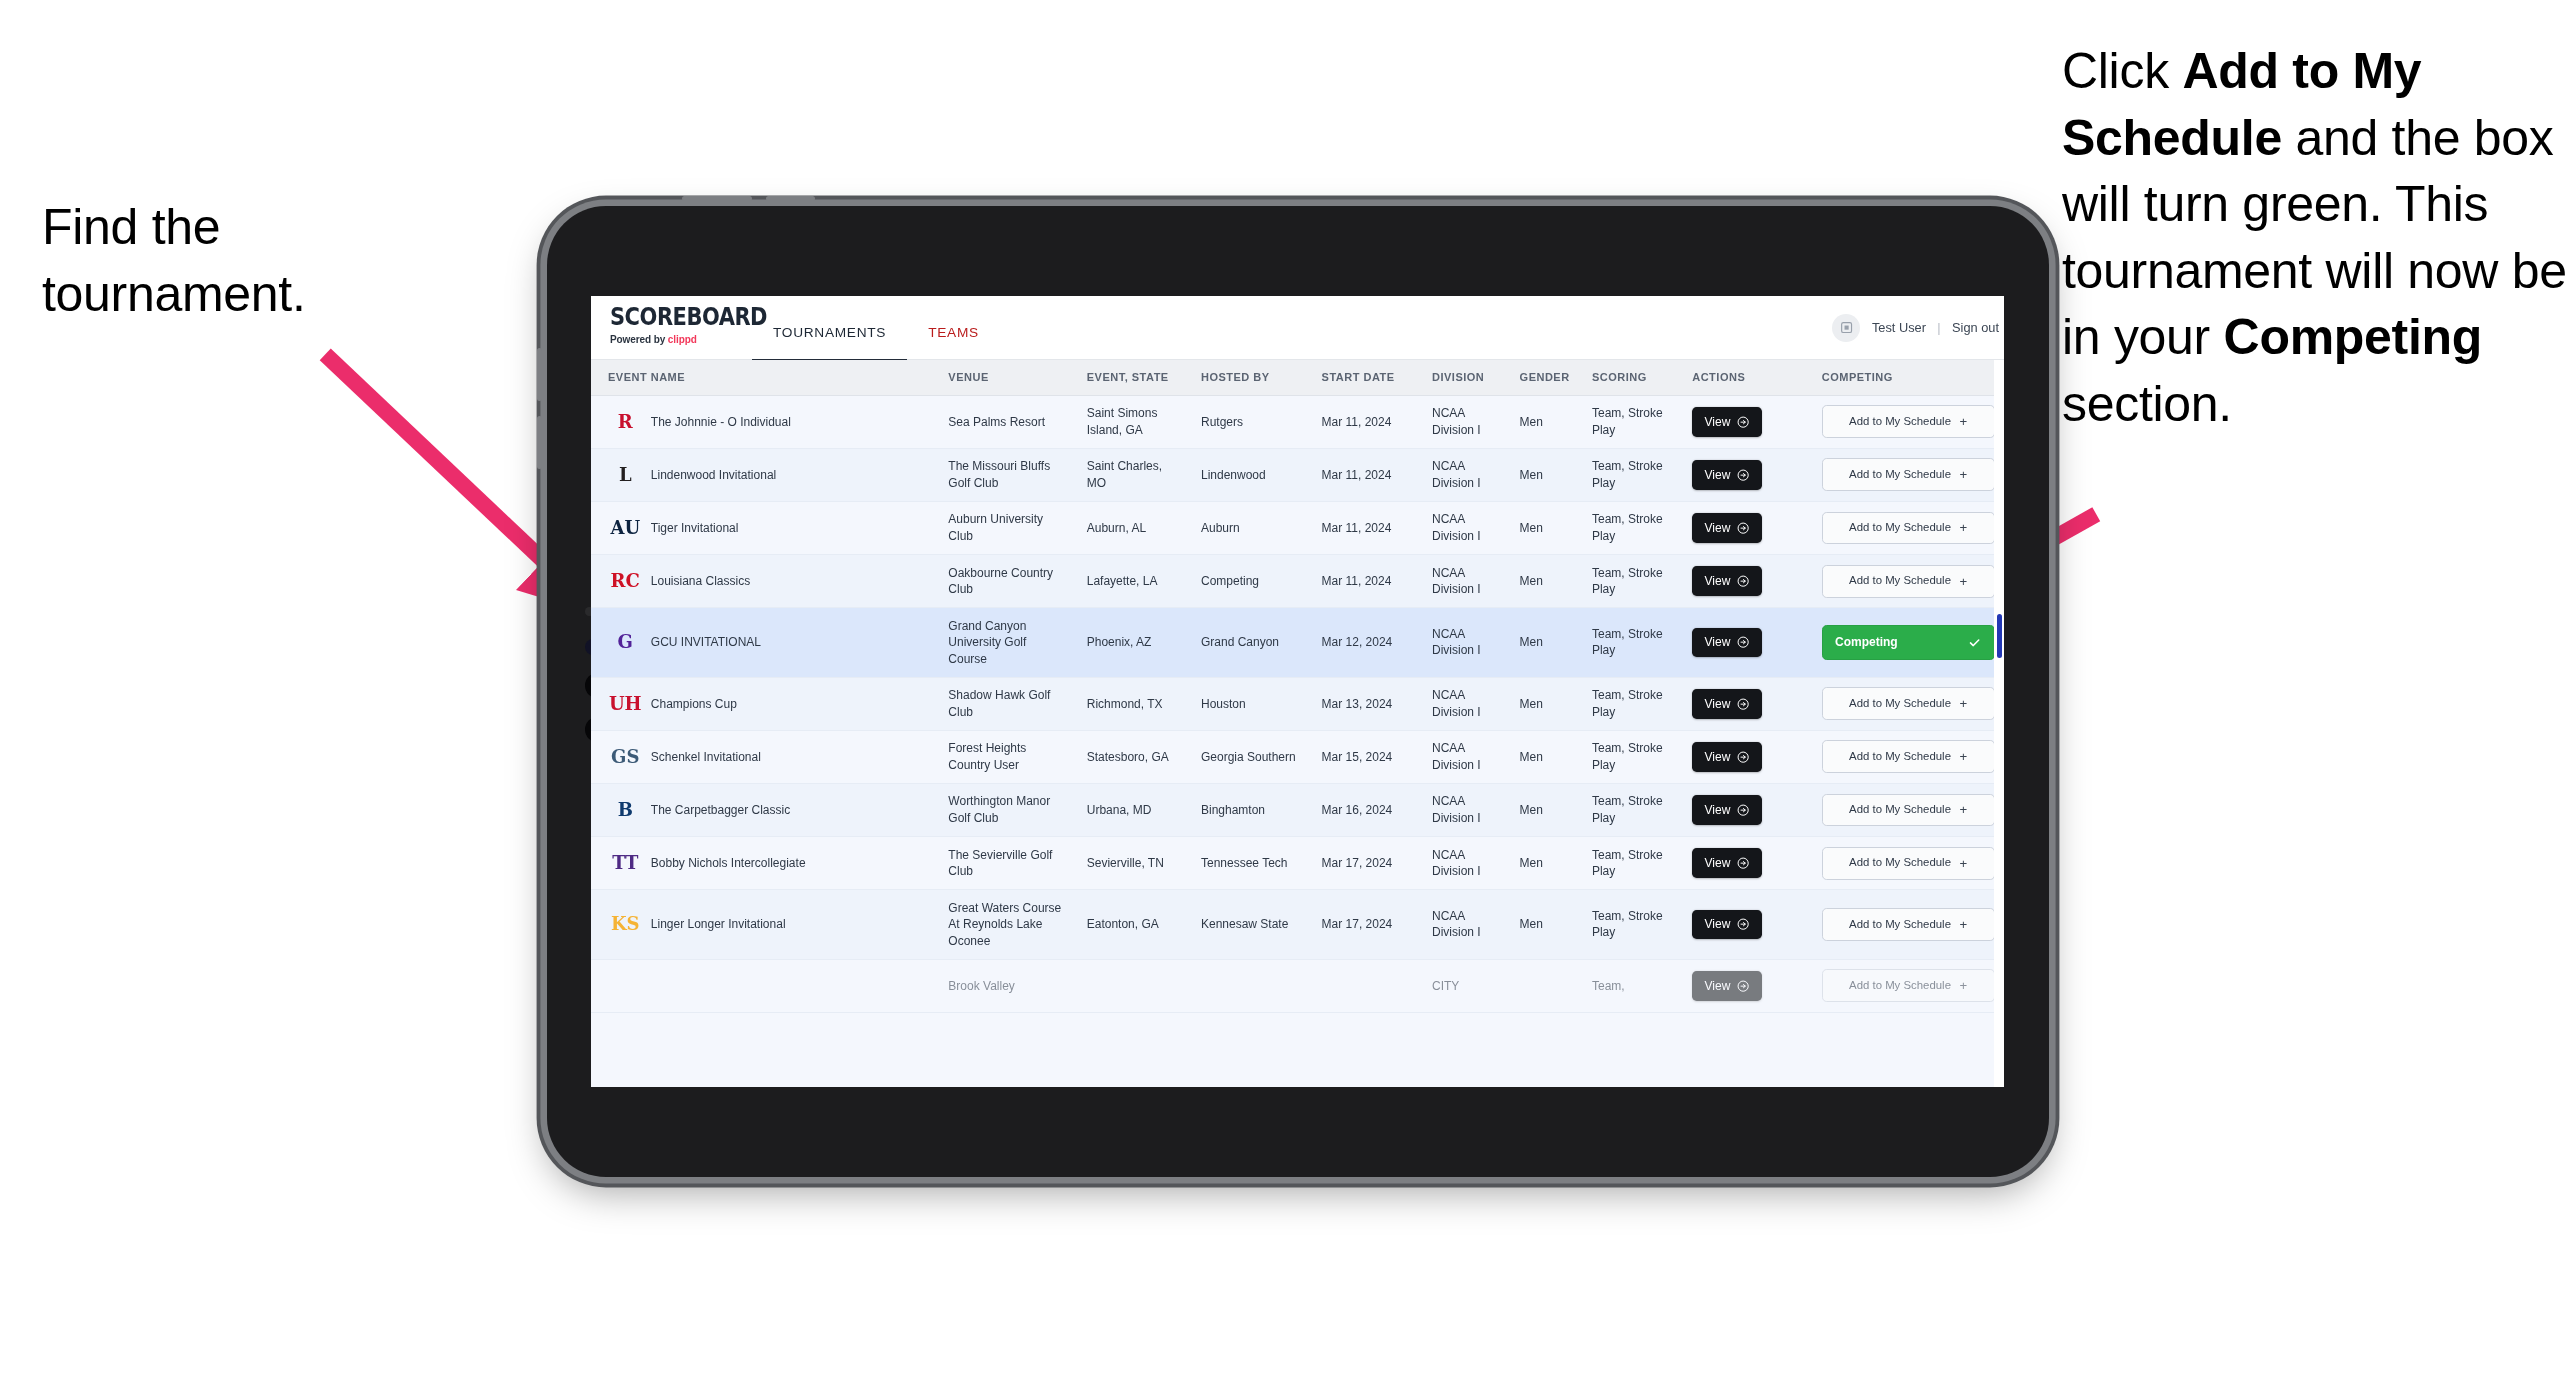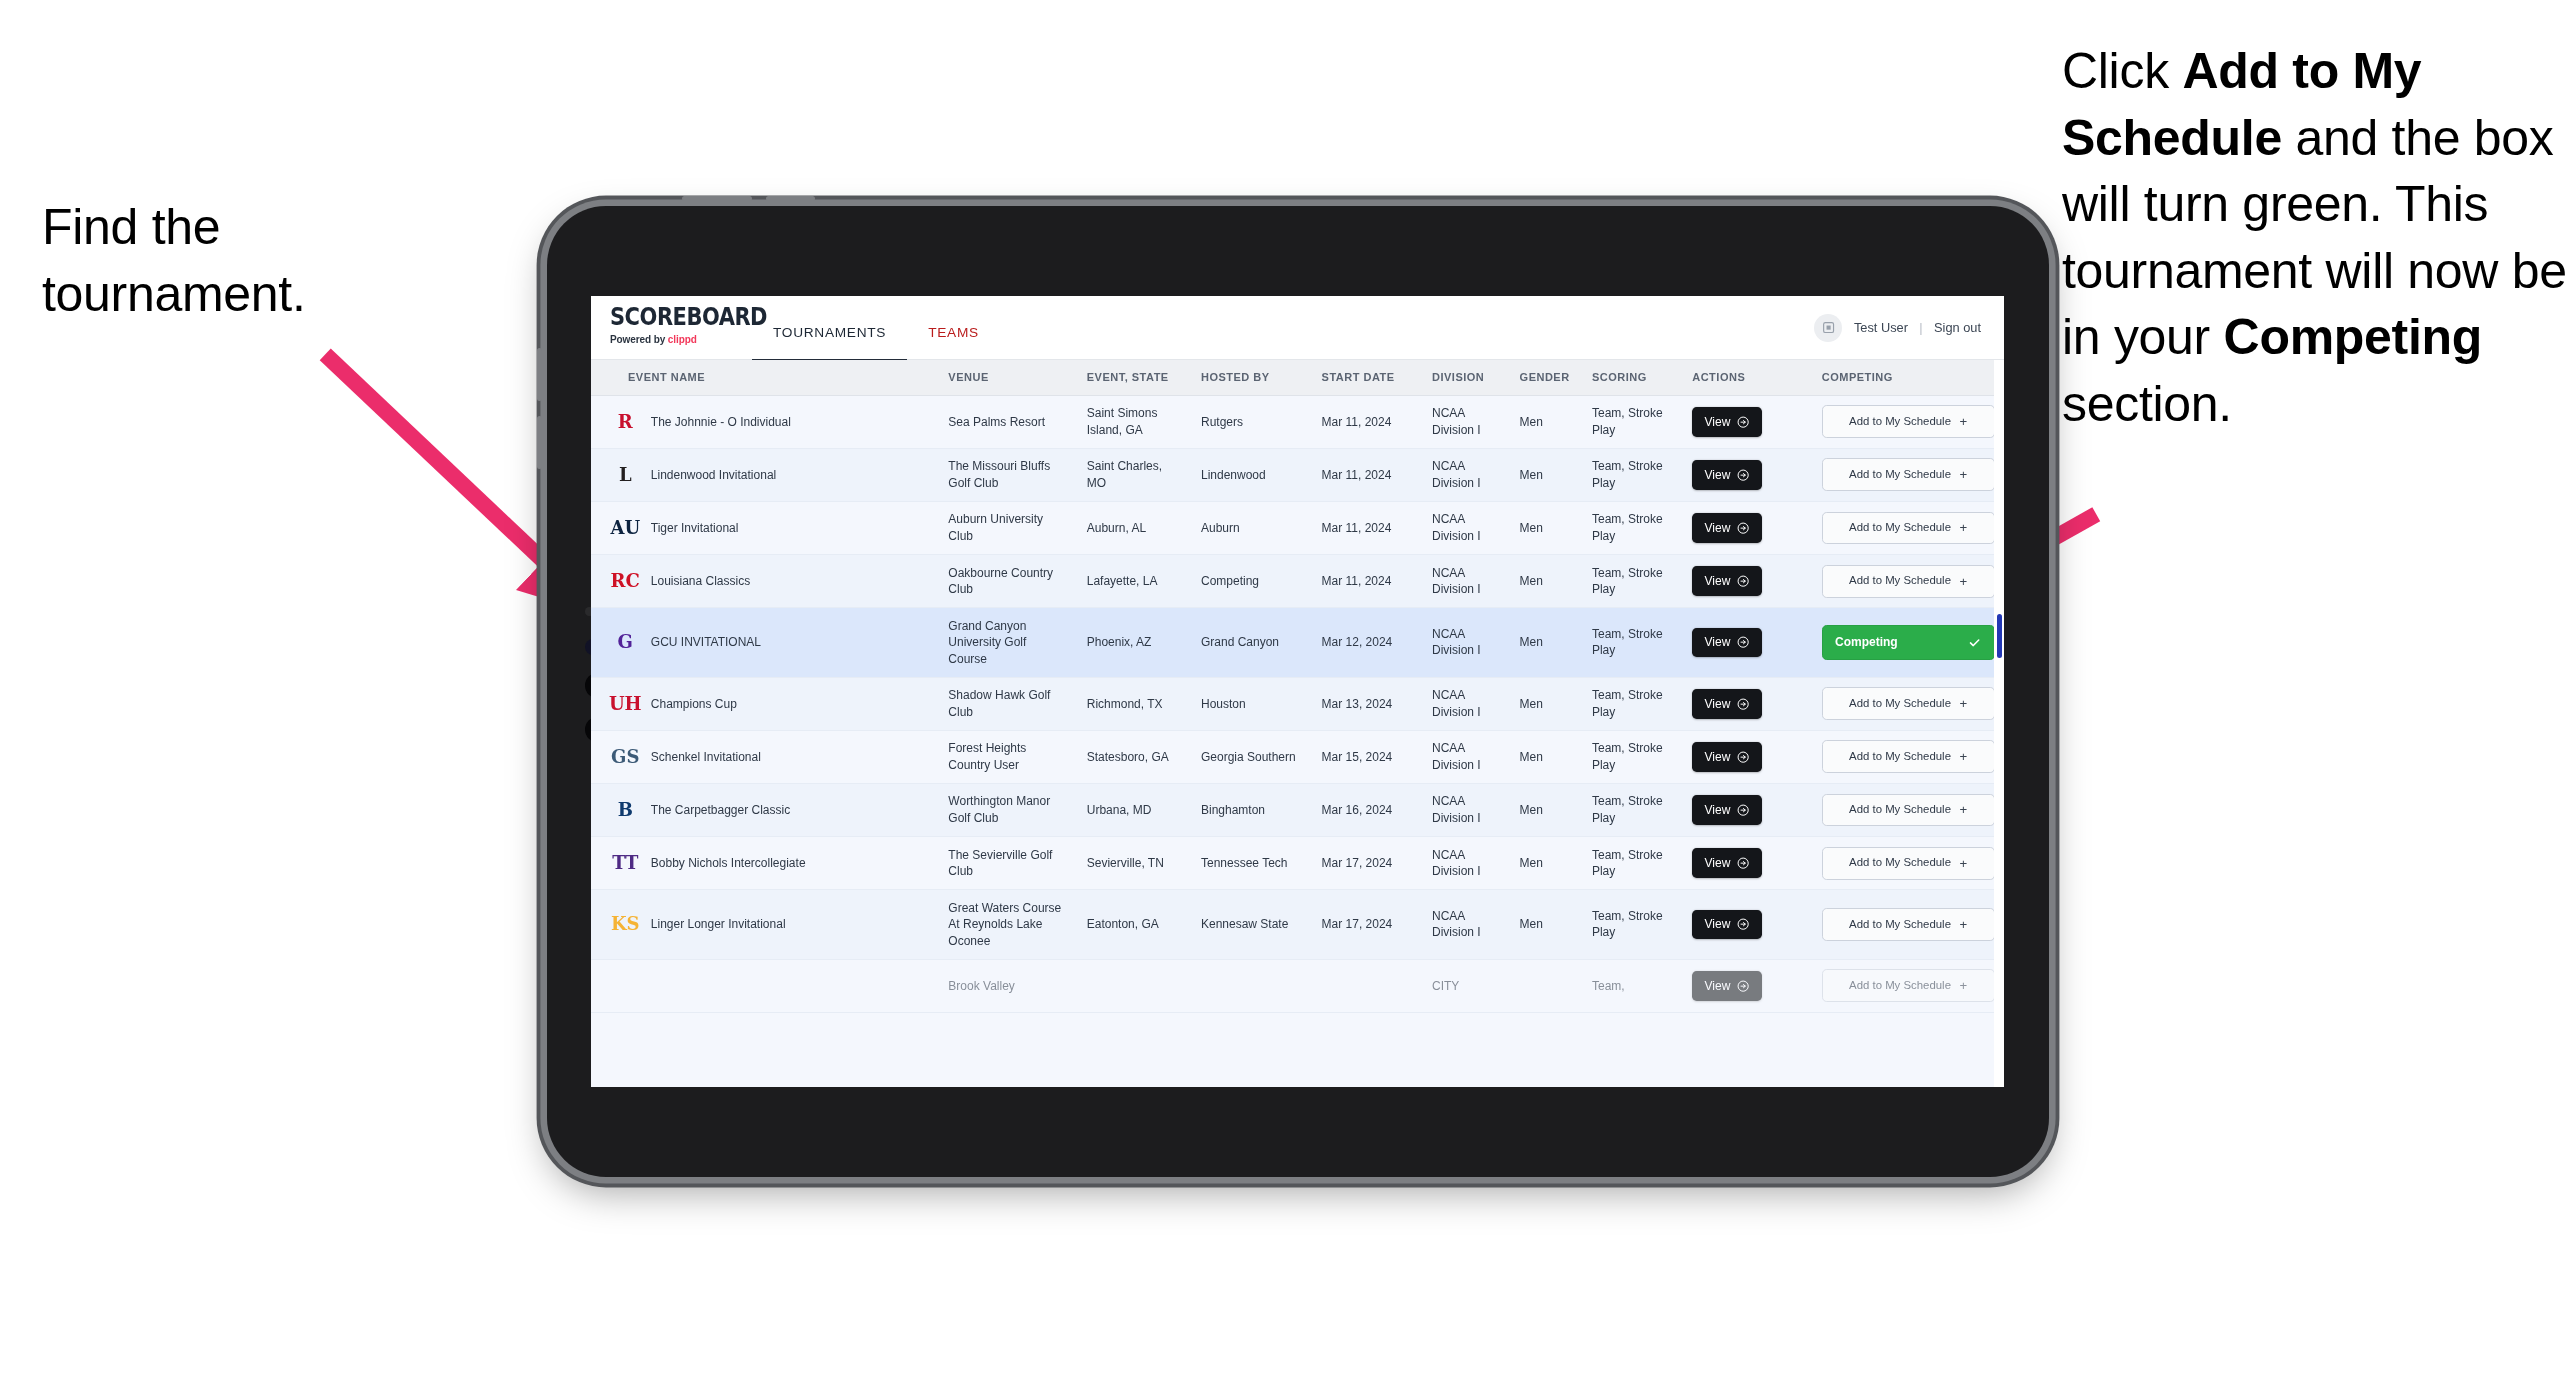--- a/index.html
+++ b/index.html
@@ -41,32 +41,32 @@
               border-bottom:0.9px solid #e3e6ea;position:relative;}
   #brand{padding:8.5px 0 0 19px;width:142px;flex:0 0 142px;}
   #brand-title{font-family:"DejaVu Sans",sans-serif;font-weight:700;font-size:21px;letter-spacing:-0.5px;
                color:#1d2734;line-height:1;transform:scaleY(1.18);transform-origin:left top;}
   #brand-sub{margin-top:8.5px;font-size:10px;color:#2b3440;font-weight:600;letter-spacing:-0.1px;}
   #brand-sub .cl{color:#f2385a;font-weight:800;}
   .nav-tabs{display:flex;align-items:flex-start;}
   .nav-tab{display:flex;align-items:center;padding:0 21px;font-size:13.7px;letter-spacing:0.7px;
            color:#b91c1c;font-weight:500;cursor:pointer;position:relative;margin-top:9.5px;height:53px;}
   .nav-tab.active{color:#1d2734;border-bottom:2.8px solid #232c39;}
-  #header-right{margin-left:auto;display:flex;align-items:center;gap:11.4px;padding-right:23px;font-size:12.8px;color:#3c4654;}
+  #header-right{margin-left:auto;display:flex;align-items:center;gap:11.4px;padding-right:5px;font-size:12.8px;color:#3c4654;}
   #avatar{width:28px;height:28px;border-radius:50%;background:#eceef1;display:flex;align-items:center;justify-content:center;}
   #avatar svg{width:13.2px;height:13.2px;}
   .sep{color:#b9bec6;}
   #header-right span[data-name="user-name"],#header-right span[data-name="sign-out-link"]{cursor:pointer;}
 
   
   #table-wrap{flex:1 1 auto;overflow:hidden;position:relative;background:#f4f7fd;}
   table{width:100%;border-collapse:collapse;table-layout:fixed;}
   thead th{background:#eef0f3;color:#5b6472;font-size:11px;font-weight:600;letter-spacing:0.5px;
            text-align:left;padding:11.4px 9.5px;border-bottom:0.9px solid #dfe3e9;white-space:nowrap;}
-  thead th:first-child{padding-left:37px;}
+  thead th:first-child{padding-left:17px;}
   td{font-size:12px;color:#2f3947;padding:9.5px 9.5px;border-bottom:0.9px solid #e6ecf5;
      vertical-align:middle;line-height:1.38;}
   tbody tr{background:#f4f7fd;}
   tbody tr:nth-child(even){background:#eef3fb;}
   tbody tr.highlight{background:#dbe7fb;}
   td.c-event{padding-left:21px;}
   .evt{display:flex;align-items:center;gap:12.3px;}
   .logo{width:26.5px;height:26.5px;flex:0 0 26.5px;display:flex;align-items:center;justify-content:center;
         font-family:"DejaVu Serif",serif;font-weight:700;font-size:18px;line-height:1;}
   .evt-name{font-size:12px;color:#2f3947;}

